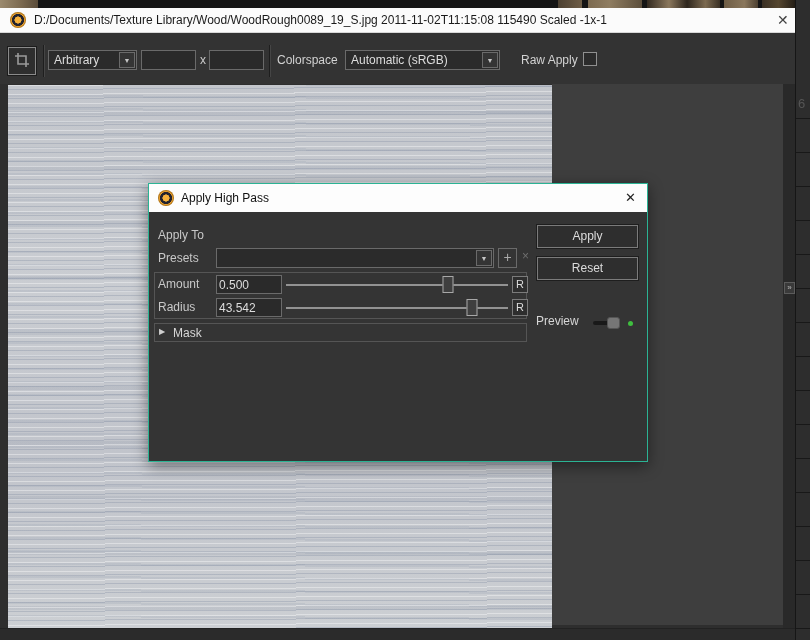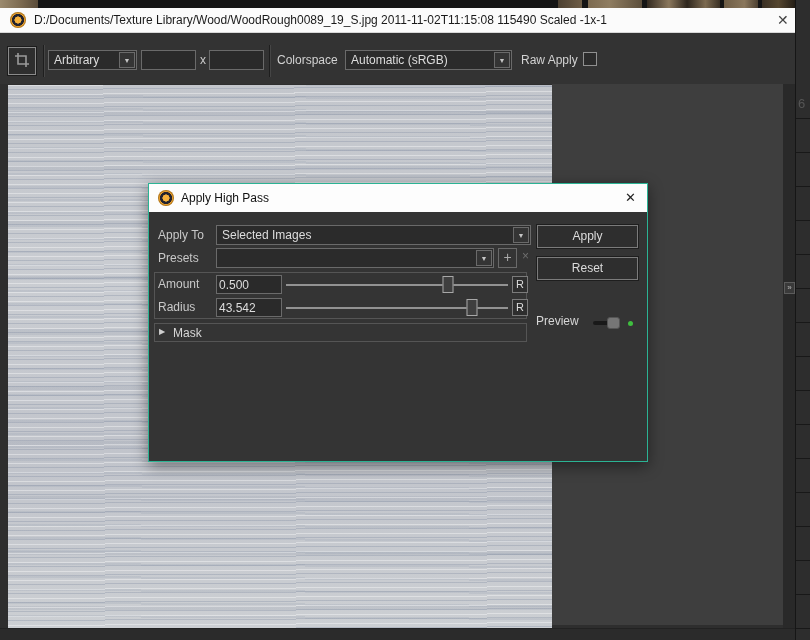--- a/index.html
+++ b/index.html
@@ -49,21 +49,21 @@
   .arrow-glyph { font-size:7px; color:#c5c5c5; line-height:1; }
   #combo-aspect { left:48px; top:17px; width:89px;padding-left:35px; }
   .tb-field { position:absolute; top:17px; height:20px; background:#2a2a2a;
               border:1px solid #6a6a6a; color:#ddd; font-size:12px; padding:0 4px;
               font-family:"Liberation Sans", sans-serif; }
   #field-w { left:141px; width:55px; }
   #field-h { left:209px; width:55px; }
   #times-label { left:198px; top:17px; height:20px; line-height:20px; width:10px;
                  text-align:center; color:#cccccc; }
   #colorspace-label { left:277px; top:17px; height:20px; line-height:20px; color:#d2d2d2; }
-  #combo-colorspace { left:345px; top:17px; width:167px; }
+  #combo-colorspace { left:345px; top:17px; width:155px; }
   #rawdata-label { left:521px; top:17px; height:20px; line-height:20px; color:#d2d2d2; }
   #rawdata-check { left:583px; top:19px; width:14px; height:14px; background:#2b2b2b;
                    border:1px solid #909090; }
 
   
   #canvas { left:0; top:84px; width:795px; height:544px; background:#2e2e2e; }
   #wood-image { position:absolute; left:8px; top:1px; width:544px; height:543px;
     background-color:#c7cad0;
     background-image:
       repeating-linear-gradient(179.7deg, rgba(255,255,255,.38) 0 1px, rgba(0,0,0,0) 1px 4px, rgba(120,132,155,.30) 4px 5px, rgba(0,0,0,0) 5px 9px),
@@ -207,26 +207,20 @@
   </div>
 
   <div id="dialog" class="abs">
     <div id="dlg-titlebar">
       <span class="app-icon"></span>
       <span id="dlg-title">Apply High Pass</span>
       <span id="dlg-close" class="close-x">✕</span>
     </div>
 
     <span id="lbl-applyto" class="dlg-label">Apply To</span>
-    <div id="combo-applyto" class="combo">
-      <span class="val">Selected Images</span>
-      <span class="arrow-btn">
-        <span class="arrow-glyph">▼</span>
-      </span>
-    </div>
     <div id="btn-apply" class="dlg-btn">Apply</div>
 
     <span id="lbl-presets" class="dlg-label">Presets</span>
     <div id="combo-presets" class="combo">
       <span class="val"></span>
       <span class="arrow-btn">
         <span class="arrow-glyph">▼</span>
       </span>
     </div>
     <div id="btn-add-preset">+</div>

